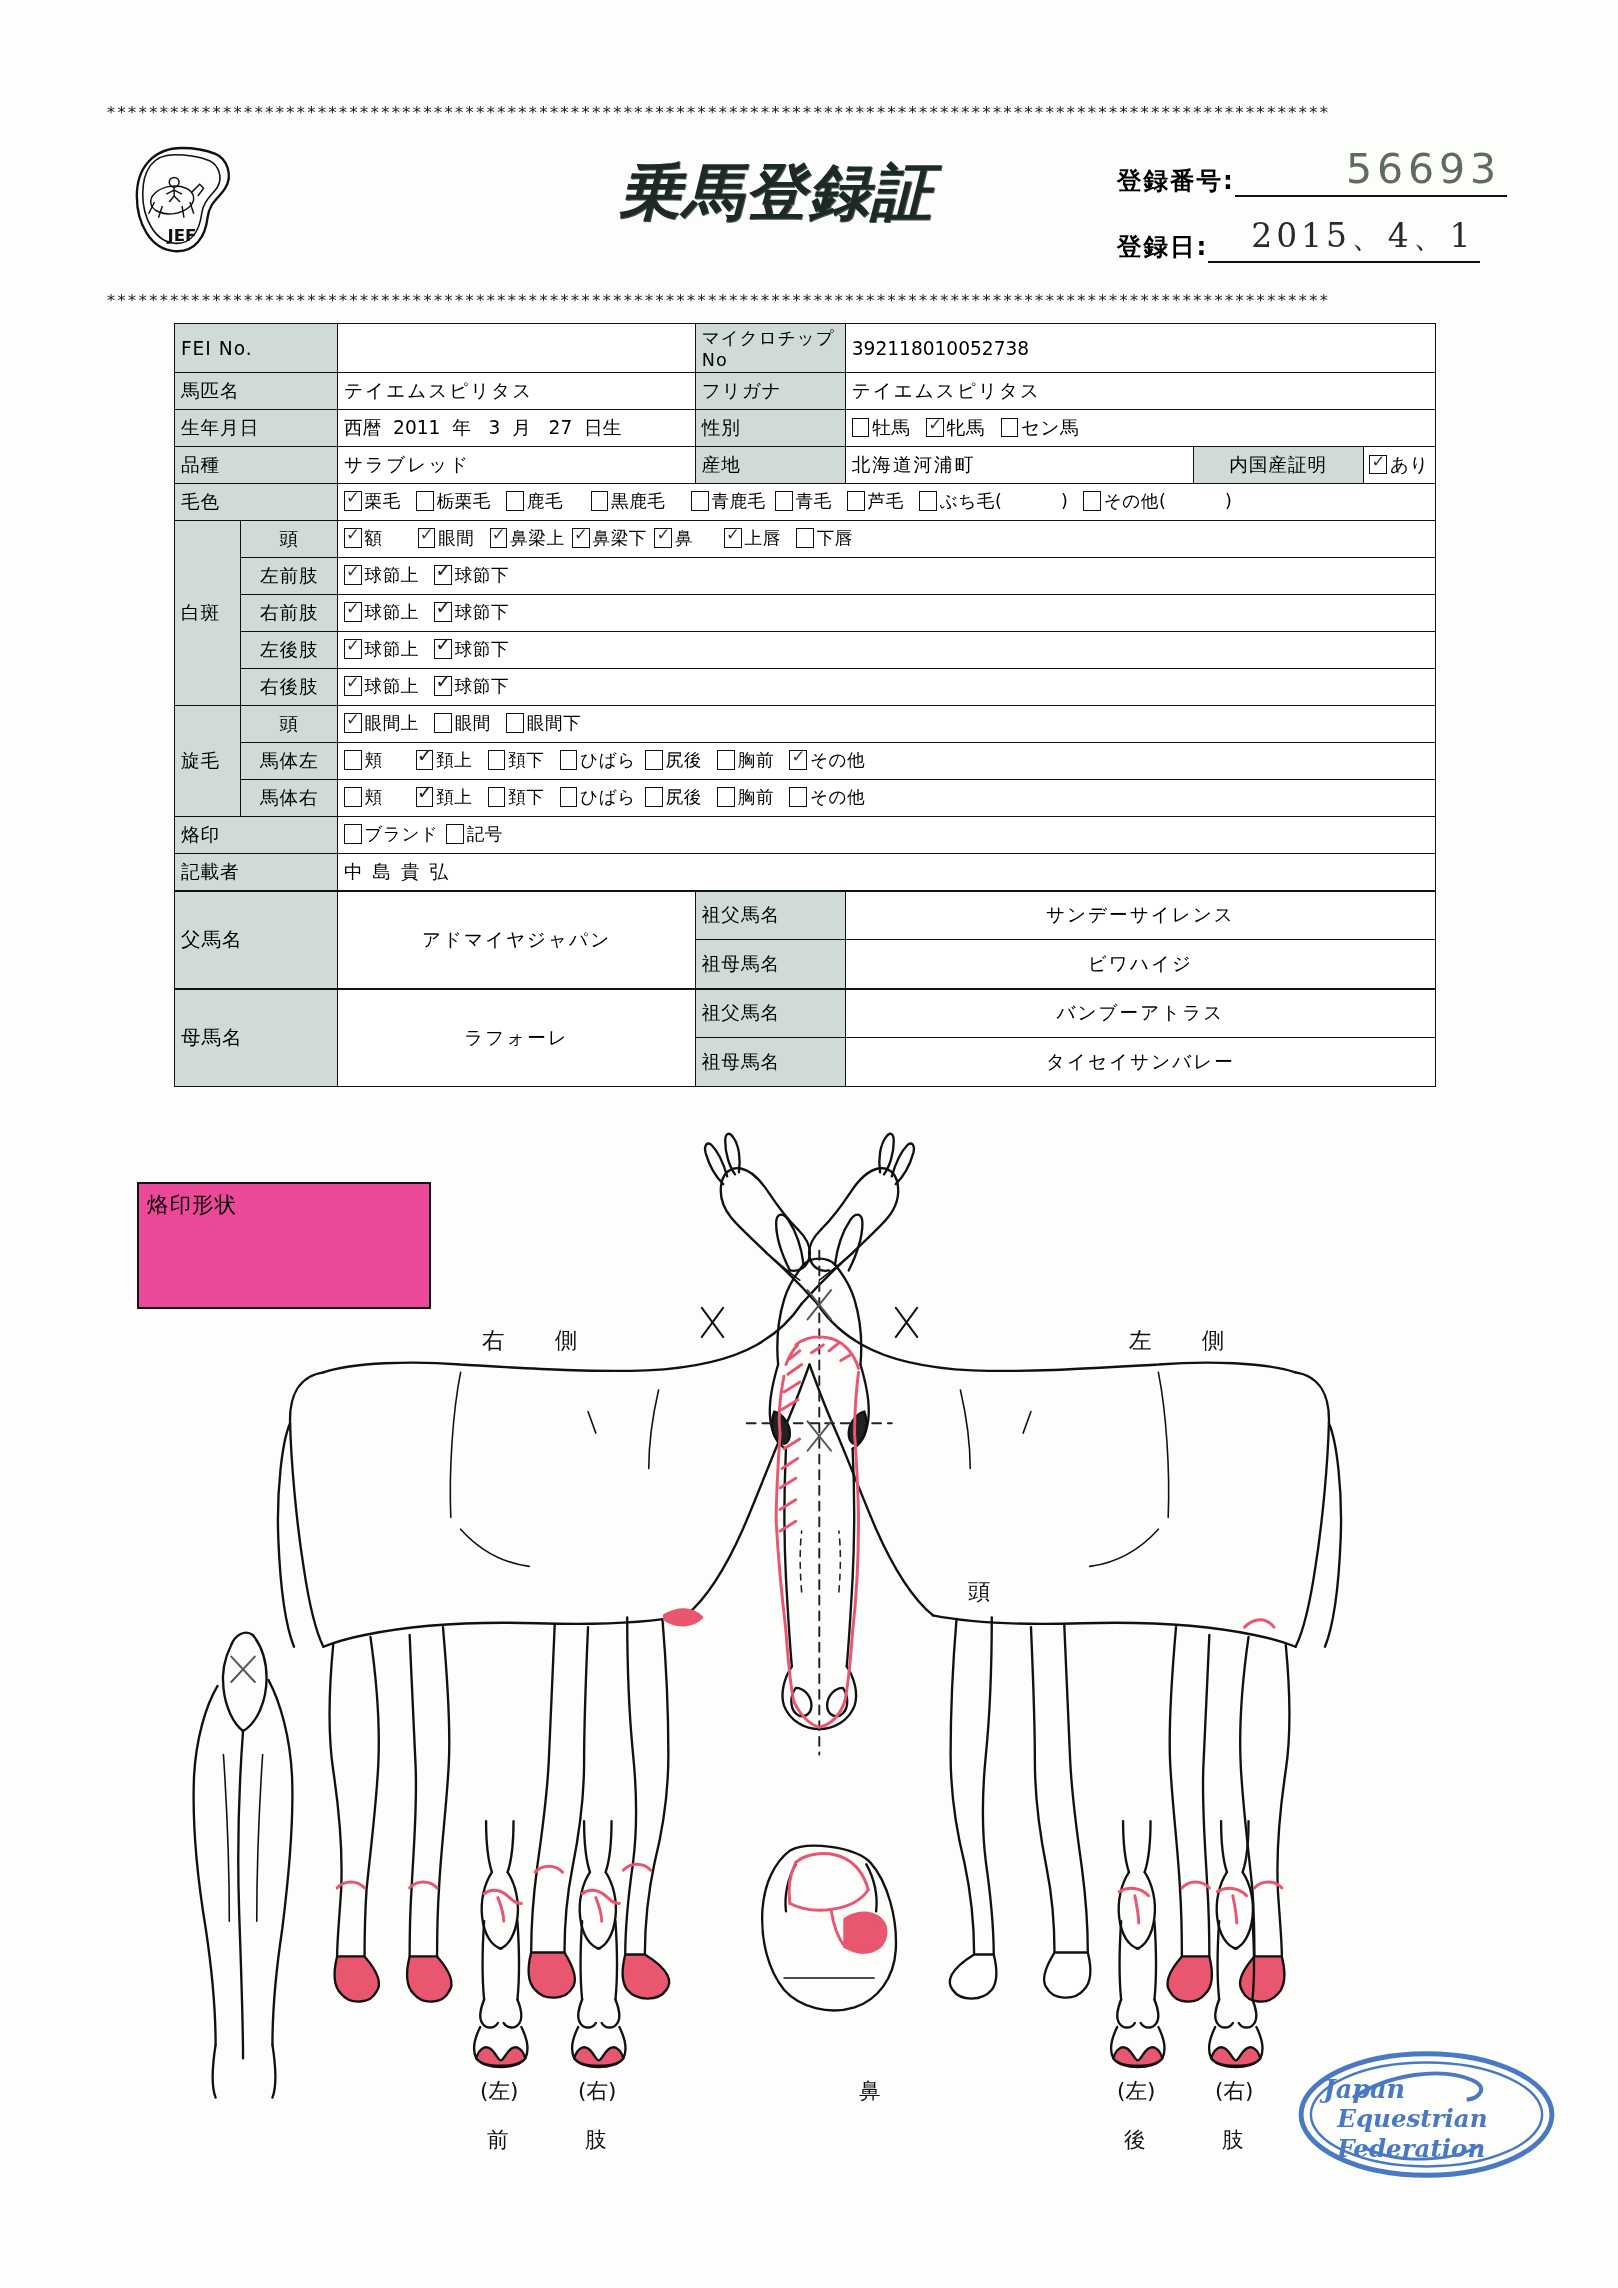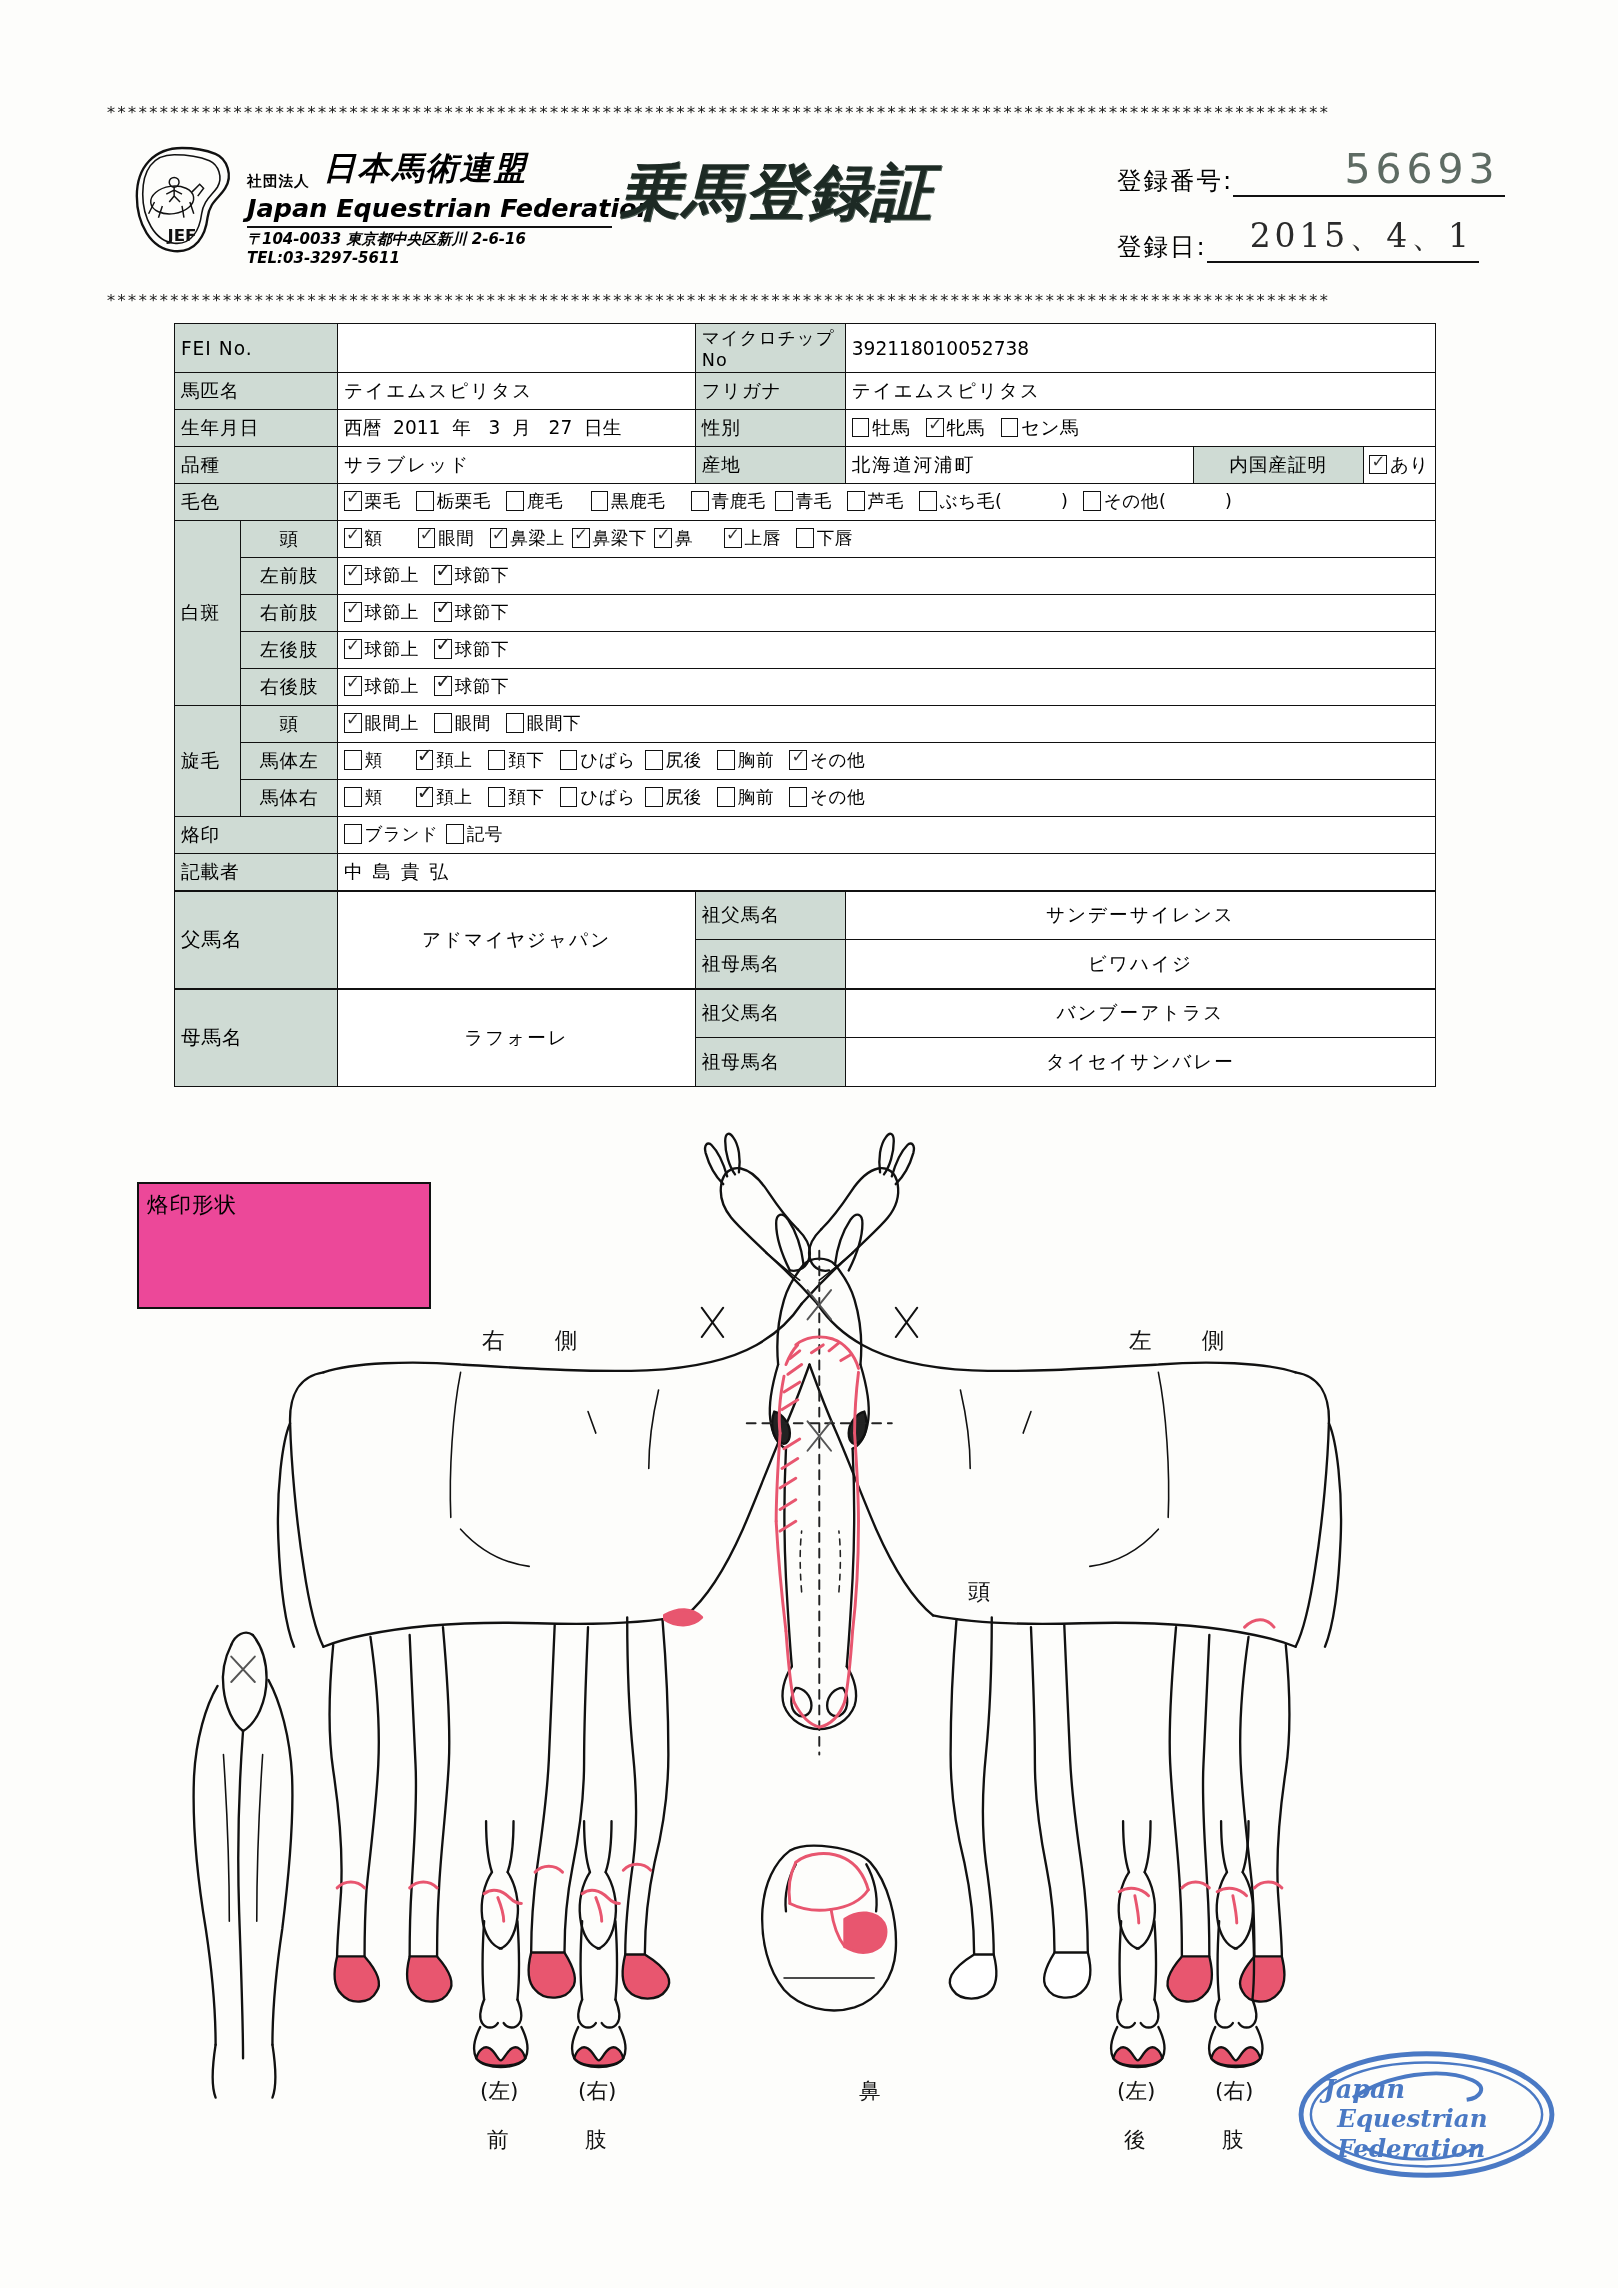--- a/index.html
+++ b/index.html
@@ -33,21 +33,21 @@
   .org-tel  { font-size:15px; font-style:italic; font-weight:bold; }
 
   .doc-title {
     position:absolute; left:619px; top:152px;
     font-size:61px; font-weight:bold; font-style:italic;
     letter-spacing:2px; color:#1d2a24;
     text-shadow:1px 1px 0 #4a5a52;
   }
 
   .reg-row { position:absolute; display:flex; align-items:flex-end; }
-  .reg-row .lbl { font-size:24.5px; letter-spacing:2px; }
+  .reg-row .lbl { font-size:24.5px; letter-spacing:2px;font-weight:bold; }
   .reg-row .val {
     border-bottom:2.5px solid #111; min-width:272px;
     padding:0 5.9px 2px 13.7px; text-align:right;
   }
   .reg-no  { left:1117px; top:145px; }
   .reg-no .val { font-size:41px; letter-spacing:4.9px; color:#5e6b63; font-family:"DejaVu Sans", sans-serif;}
   .reg-date{ left:1117px; top:214px; }
   .reg-date .val { font-size:33px; letter-spacing:3.9px; color:#2a2a2a; font-family:"DejaVu Serif", serif; }
 
   
@@ -123,30 +123,20 @@
     <g fill="none" stroke="#111" stroke-width="1.5">
       <ellipse cx="48" cy="56" rx="22" ry="14" transform="rotate(-8 48 56)"></ellipse>
       <path d="M30 58 L24 70 M38 62 L34 74 M58 62 L60 74 M66 58 L70 70"></path>
       <path d="M68 48 L76 40 L80 44 L74 52"></path>
       <circle cx="50" cy="38" r="5"></circle>
       <path d="M50 43 L50 52 M50 46 L42 50 M50 46 L58 50 M50 52 L45 58 M50 52 L56 58"></path>
     </g>
     <text x="58" y="98" font-size="17" font-weight="bold" text-anchor="middle" font-family="DejaVu Sans, sans-serif" fill="#111">JEF</text>
   </svg>
 
-  <div class="org-block">
-    <div class="org-kanji">
-      <span>社団法人</span>
-      <span class="big">日本馬術連盟</span>
-    </div>
-    <div class="org-en">Japan Equestrian Federation</div>
-    <div class="org-rule"></div>
-    <div class="org-addr">〒104-0033 東京都中央区新川 2-6-16</div>
-    <div class="org-tel">TEL:03-3297-5611</div>
-  </div>
 
   <div class="doc-title">乗馬登録証</div>
 
   <div class="reg-row reg-no">
     <span class="lbl">登録番号:</span>
     <span class="val">56693</span>
   </div>
   <div class="reg-row reg-date">
     <span class="lbl">登録日:</span>
     <span class="val">2015、4、1</span>

